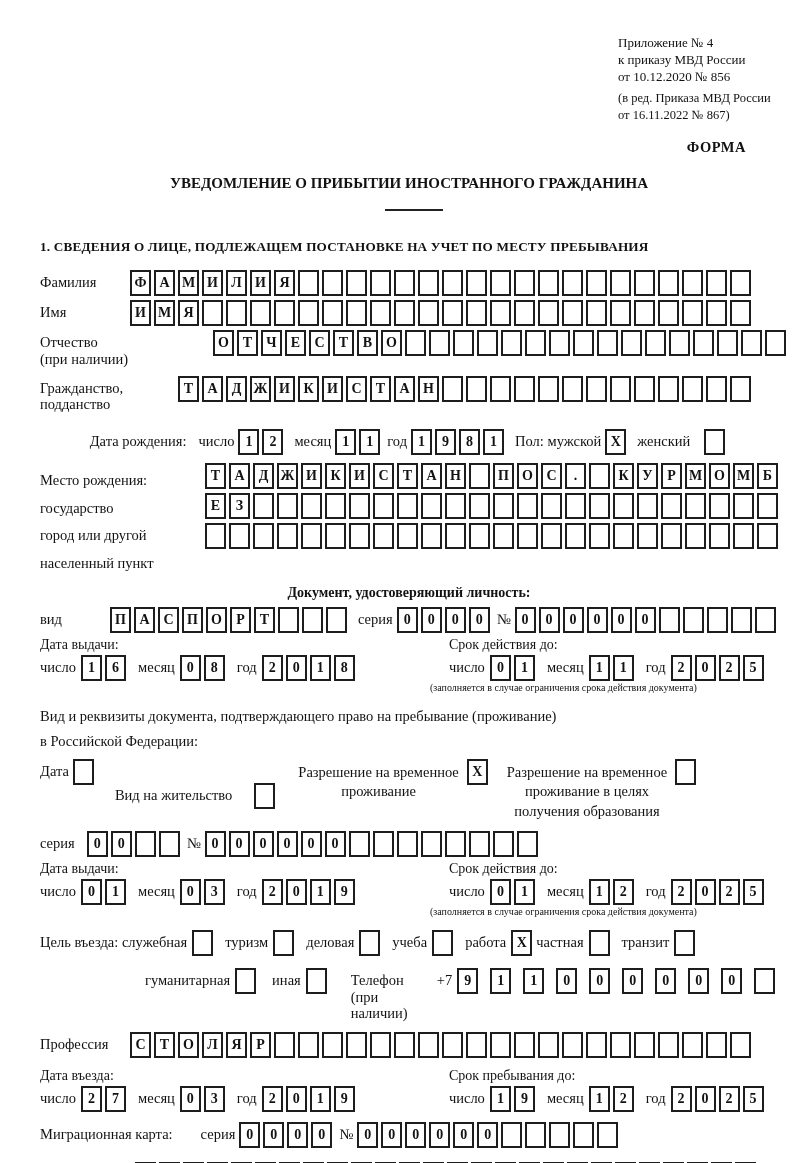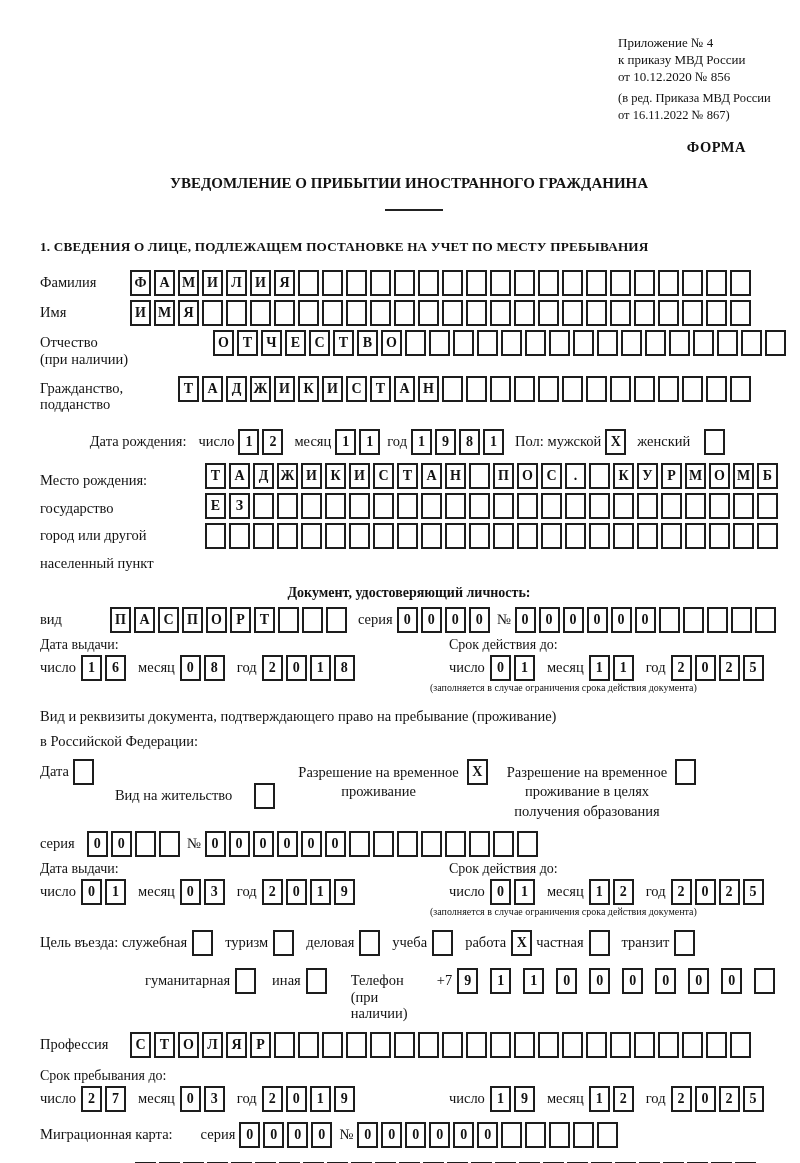--- a/index.html
+++ b/index.html
@@ -594,20 +594,21 @@
           <span class="cell"></span>
           <span class="cell"></span>
           <span class="cell"></span>
           <span class="cell"></span>
           <span class="cell"></span>
         </div>
     </div>
 
     <div class="datesec mt6">
       <div class="datehead">
+        <div class="dh-l">Дата въезда:</div>
         <div class="dh-r">Срок пребывания до:</div>
       </div>
       <div class="daterow">
         <div class="dgrp dleft">
           <span class="dlbl">число</span>
           <span class="cells">
               <span class="cell">2</span>
               <span class="cell">7</span>
             </span>
           <span class="dlbl">месяц</span>

